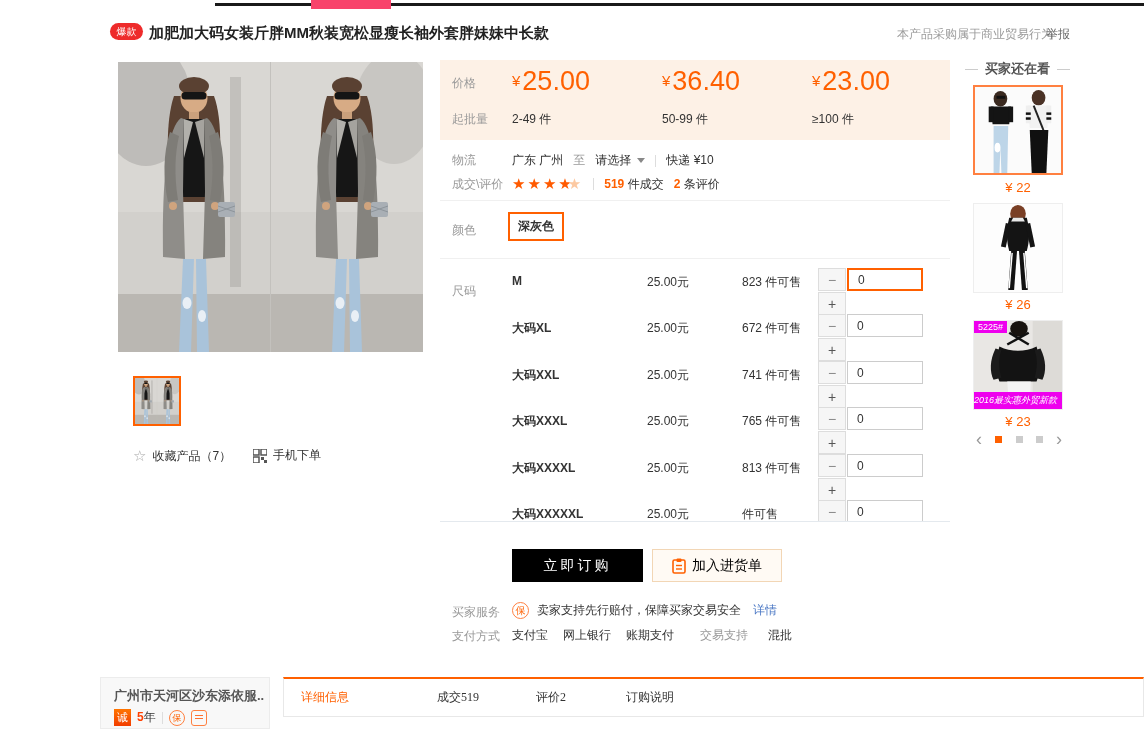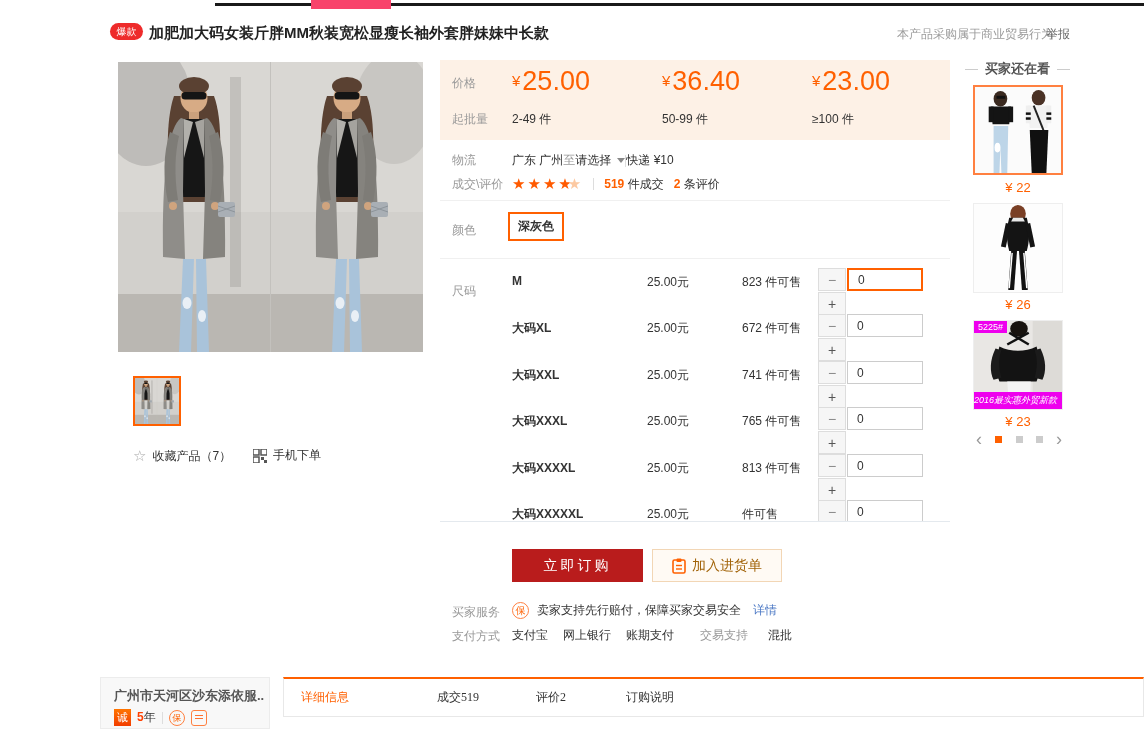--- a/index.html
+++ b/index.html
@@ -27,21 +27,21 @@
   .price-panel { position:absolute; left:440px; top:60px; width:510px; height:80px; background:#fdf1e6; }
   .pp-label { position:absolute; left:12px; color:#999; }
   .tier { position:absolute; }
   .tier .yen { color:#ff6000; font-size:15px; vertical-align:4px; margin-right:2px; }
   .tier .amt { color:#ff6000; font-size:27px; }
   .tier-range { position:absolute; color:#333; }
 
   .row-label { position:absolute; left:452px; color:#999; }
 
   
-  .logi-row { position:absolute; left:512px; top:152px; display:flex; align-items:center; }
+  .logi-row { position:absolute; left:512px; top:152px; display:flex; align-items:center; gap:10px; }
   .logi-to { color:#999; }
   .logi-select { display:flex; align-items:center; gap:6px; cursor:pointer; color:#333; }
   .chev { width:0; height:0; border-left:4px solid transparent; border-right:4px solid transparent; border-top:5px solid #888; }
   .vdiv { width:1px; height:12px; background:#ddd; }
 
   
   .rate-row { position:absolute; left:512px; top:175px; display:flex; align-items:center; gap:10px; }
   .stars-full { color:#ff5a00; font-size:15px; letter-spacing:2px; }
   .stars-dim { color:#fcc9a2; font-size:15px; letter-spacing:2px; margin-left:-6px; }
   .cnt-num { color:#ff6000; font-weight:bold; }
@@ -58,22 +58,22 @@
   .sz-name { position:absolute; left:72px; top:6px; font-weight:bold; color:#333; }
   .sz-price { position:absolute; left:207px; top:6px; }
   .sz-stock { position:absolute; left:302px; top:6px; }
   .step { position:absolute; left:378px; width:28px; height:23px; background:#f6f6f6; border:1px solid #ddd; color:#888; font-size:14px; line-height:1; cursor:pointer; }
   .step.plus { top:24px; color:#555; }
   .qty { position:absolute; left:407px; top:0; width:76px; height:23px; border:1px solid #ccc; padding-left:9px; font-size:12px; font-family:"Liberation Sans",sans-serif; color:#333; }
   .size-row.first .qty { border:2px solid #ff6000; }
   .size-bottom { position:absolute; left:440px; top:521px; width:510px; height:1px; background:#e4e9ee; }
 
   
-  .btn-order { position:absolute; left:512px; top:549px; width:131px; height:33px; background:#b91c1c; color:#fff; font-size:14px; border:none; letter-spacing:3px; cursor:pointer; font-family:inherit; }
-  .btn-cart { position:absolute; left:652px; top:549px; width:130px; height:33px; background:#fffaf4; color:#a16207; font-size:14px; border:1px solid #f2d6b5; cursor:pointer; font-family:inherit; display:flex; align-items:center; justify-content:center; gap:6px; }
+  .btn-order { position:absolute; left:512px; top:549px; width:131px; height:33px; background:#000000; color:#fff; font-size:14px; border:none; letter-spacing:3px; cursor:pointer; font-family:inherit; }
+  .btn-cart { position:absolute; left:652px; top:549px; width:130px; height:33px; background:#fffaf4; color:#000000; font-size:14px; border:1px solid #f2d6b5; cursor:pointer; font-family:inherit; display:flex; align-items:center; justify-content:center; gap:6px; }
 
   
   .service-row { position:absolute; left:512px; top:602px; display:flex; align-items:center; gap:8px; }
   .bao-badge { width:17px; height:17px; border:1px solid #ff8040; border-radius:50%; color:#ff6000; font-size:10px; text-align:center; line-height:16px; flex:none; }
   .detail-link { color:#4a77c4; cursor:pointer; margin-left:4px; }
   .pay-row { position:absolute; left:512px; top:627px; display:flex; gap:15px; }
   .pay-support-label { position:absolute; left:700px; top:627px; color:#999; }
   .pay-support-value { position:absolute; left:768px; top:627px; }
 
   

